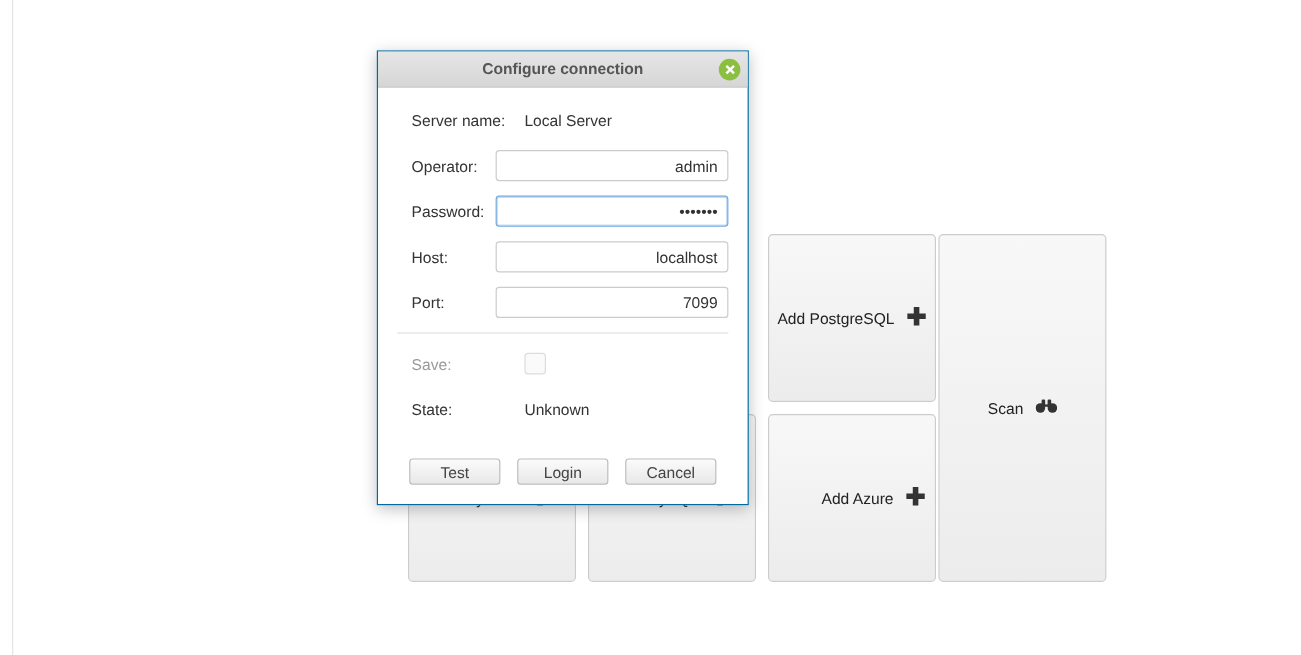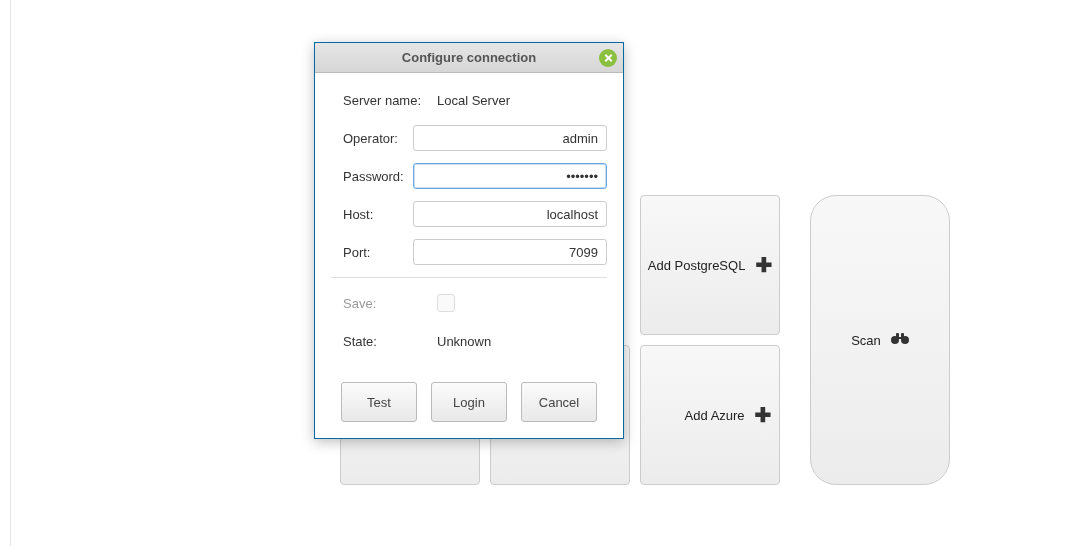--- a/index.html
+++ b/index.html
@@ -131,21 +131,21 @@
       background: #fafafa;
     }
     .dialog-buttons {
       display: flex;
       justify-content: center;
       gap: 14px;
       padding: 12px 16px 16px 16px;
     }
     .btn {
       min-width: 76px;
-      height: 40px;
+      height: 22px;
       border: 1px solid #bbb;
       border-radius: 3px;
       background: linear-gradient(#fbfbfb, #e8e8e8);
       font: inherit;
       color: #444;
       cursor: pointer;
     }
     .leftbar {
       position: absolute;
       left: 10px;
@@ -158,21 +158,21 @@
 </head>
 <body>
 
 <div class="leftbar"></div>
 
 <div class="tiles">
   <div class="tile" style="left:300px; top:0;">
     <span class="tile-label">Add PostgreSQL</span>
     <span class="plus">✚</span>
   </div>
-  <div class="tile tall" style="left:470px; top:0;border-radius:26px;">
+  <div class="tile tall" style="left:442px; top:0;">
     <span class="tile-label">Scan</span>
     <span class="binoc">
       <svg width="18" height="14" viewBox="0 0 18 14">
           <g fill="#333">
             <circle cx="4" cy="9" r="4"></circle>
             <circle cx="14" cy="9" r="4"></circle>
             <rect x="5" y="2" width="3" height="5" rx="1"></rect>
             <rect x="10" y="2" width="3" height="5" rx="1"></rect>
             <rect x="7" y="6" width="4" height="2"></rect>
           </g>

